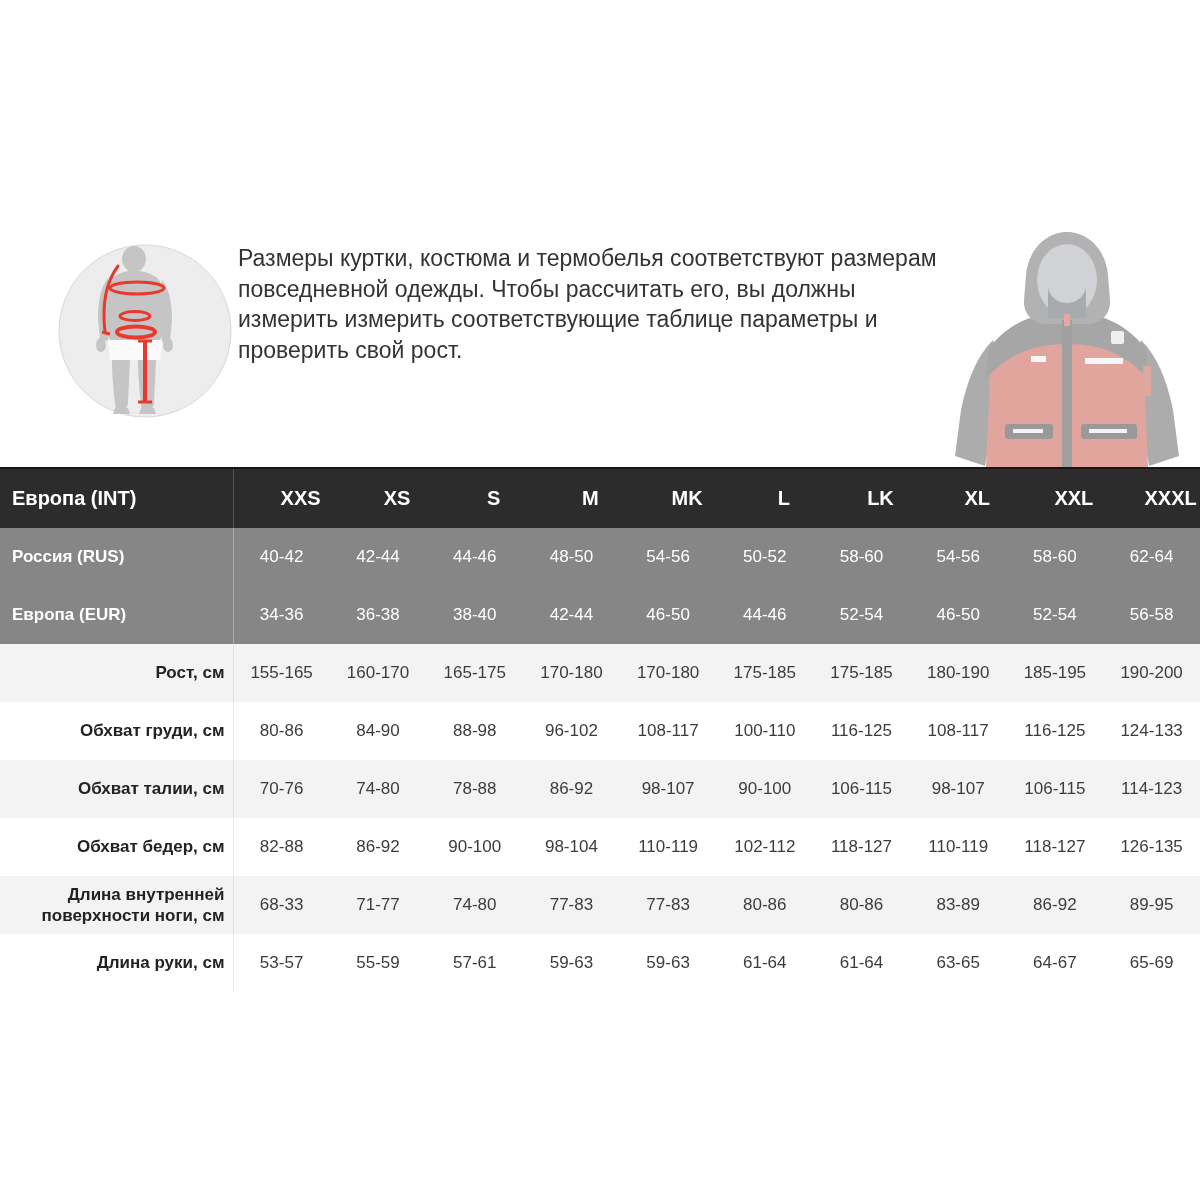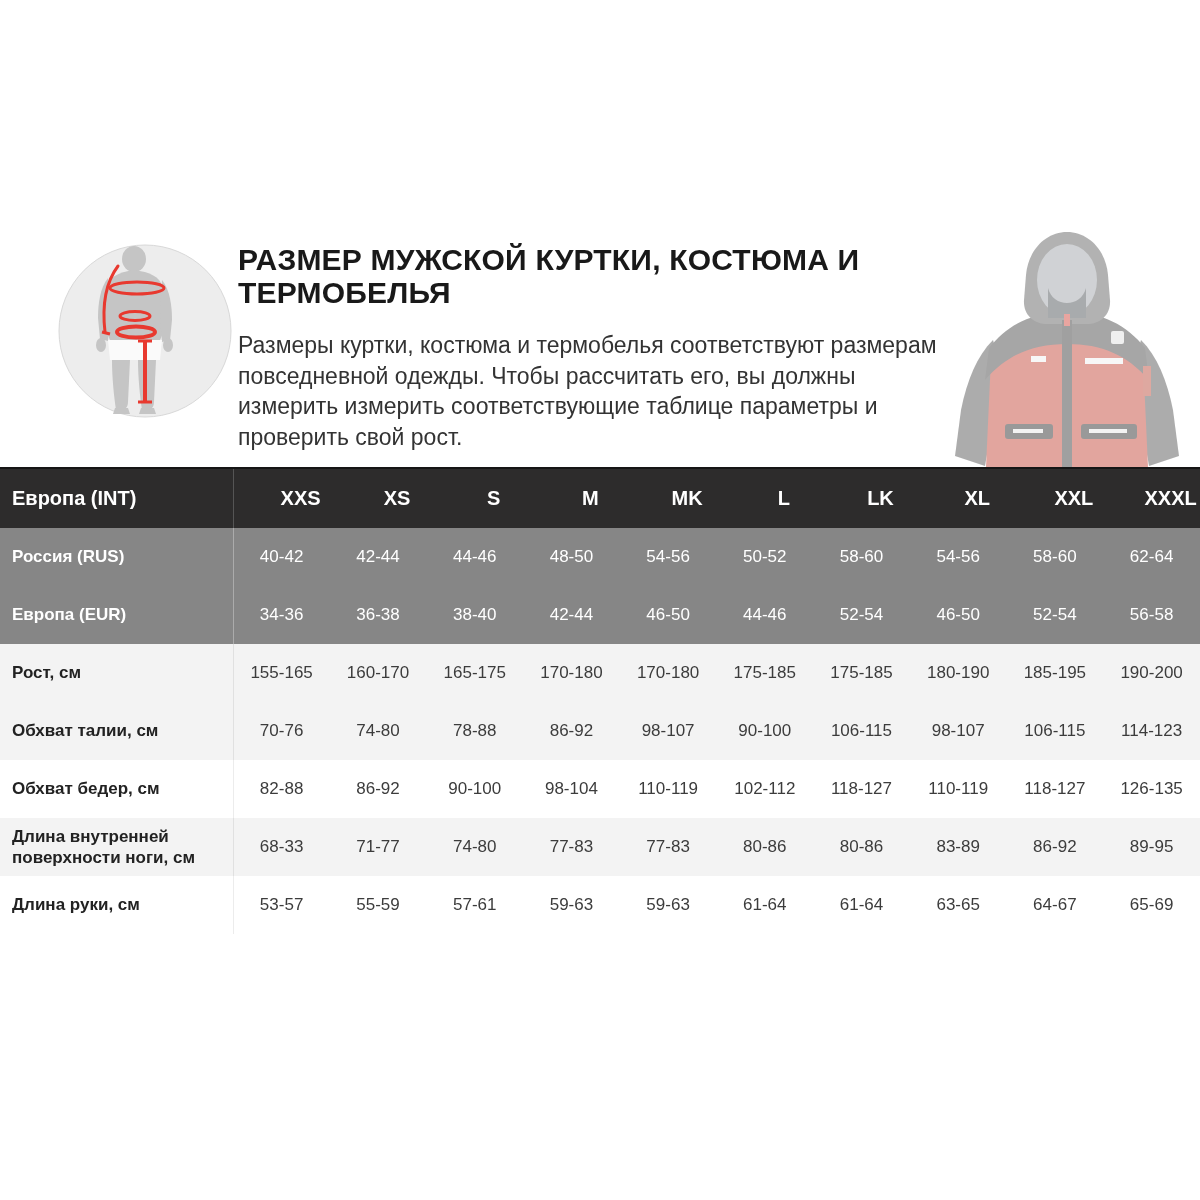--- a/index.html
+++ b/index.html
@@ -29,21 +29,21 @@
 
   tr.row-dark{background:var(--header-bg,#2d2c2c);color:#fff;height:60px;border-top:2px solid #161616;}
   tr.row-dark .lbl{font-size:20px;font-weight:bold;border-right:1px solid #555;}
   tr.row-dark .val{font-size:20px;font-weight:bold;padding-left:38px;}
 
   tr.row-gray{background:var(--gray-row,#868686);color:#fff;height:58px;}
   tr.row-gray .lbl{font-weight:bold;border-right:1px solid #ababab;}
 
   tr.row-light{background:var(--light-row,#f3f3f3);color:#3c3c3c;height:58px;}
   tr.row-white{background:#ffffff;color:#3c3c3c;height:58px;}
-  tr.row-light .lbl,tr.row-white .lbl{font-weight:bold;color:#222;}
+  tr.row-light .lbl,tr.row-white .lbl{font-weight:bold;color:#222;text-align:right;}
   tr.row-light .lbl{border-right:1px solid #e0e0e0;}
   tr.row-white .lbl{border-right:1px solid #ececec;}
   tr.row-light .lbl .wrap,tr.row-white .lbl .wrap{display:inline-block;line-height:1.25;}
 </style>
 </head>
 <body>
 
 <div class="page">
 
   <div class="figure-circle">
@@ -74,21 +74,20 @@
         <ellipse cx="77" cy="72" rx="15" ry="4.5" stroke-width="3"></ellipse>
         <ellipse cx="78" cy="88" rx="19" ry="5.5" stroke-width="4"></ellipse>
         <path d="M87 97 L87 158" stroke-width="4"></path>
         <path d="M80 97 L94 97" stroke-width="3"></path>
         <path d="M80 158 L94 158" stroke-width="3"></path>
       </g>
     </svg>
   </div>
 
   <div class="intro">
-    <h1>РАЗМЕР МУЖСКОЙ КУРТКИ, КОСТЮМА И ТЕРМОБЕЛЬЯ</h1>
     <p>Размеры куртки, костюма и термобелья соответствуют размерам повседневной одежды. Чтобы рассчитать его, вы должны измерить измерить соответствующие таблице параметры и проверить свой рост.</p>
   </div>
 
   <div class="jacket-wrap">
     <svg viewBox="0 0 265 239" width="265" height="239">
       <g opacity="0.45">
 
         <path d="M58 112 C42 128 32 152 26 182 L20 228 L50 238 L60 182 L66 140 Z" fill="#4a4a4a"></path>
         <path d="M206 112 C222 128 232 152 238 182 L244 228 L214 238 L204 182 L198 140 Z" fill="#4a4a4a"></path>
 
@@ -176,20 +175,33 @@
           <td class="val">160-170</td>
           <td class="val">165-175</td>
           <td class="val">170-180</td>
           <td class="val">170-180</td>
           <td class="val">175-185</td>
           <td class="val">175-185</td>
           <td class="val">180-190</td>
           <td class="val">185-195</td>
           <td class="val">190-200</td>
         </tr>
+        <tr class="row-white">
+          <td class="lbl"><span class="wrap">Обхват груди, см</span></td>
+          <td class="val">80-86</td>
+          <td class="val">84-90</td>
+          <td class="val">88-98</td>
+          <td class="val">96-102</td>
+          <td class="val">108-117</td>
+          <td class="val">100-110</td>
+          <td class="val">116-125</td>
+          <td class="val">108-117</td>
+          <td class="val">116-125</td>
+          <td class="val">124-133</td>
+        </tr>
         <tr class="row-light">
           <td class="lbl"><span class="wrap">Обхват талии, см</span></td>
           <td class="val">70-76</td>
           <td class="val">74-80</td>
           <td class="val">78-88</td>
           <td class="val">86-92</td>
           <td class="val">98-107</td>
           <td class="val">90-100</td>
           <td class="val">106-115</td>
           <td class="val">98-107</td>

